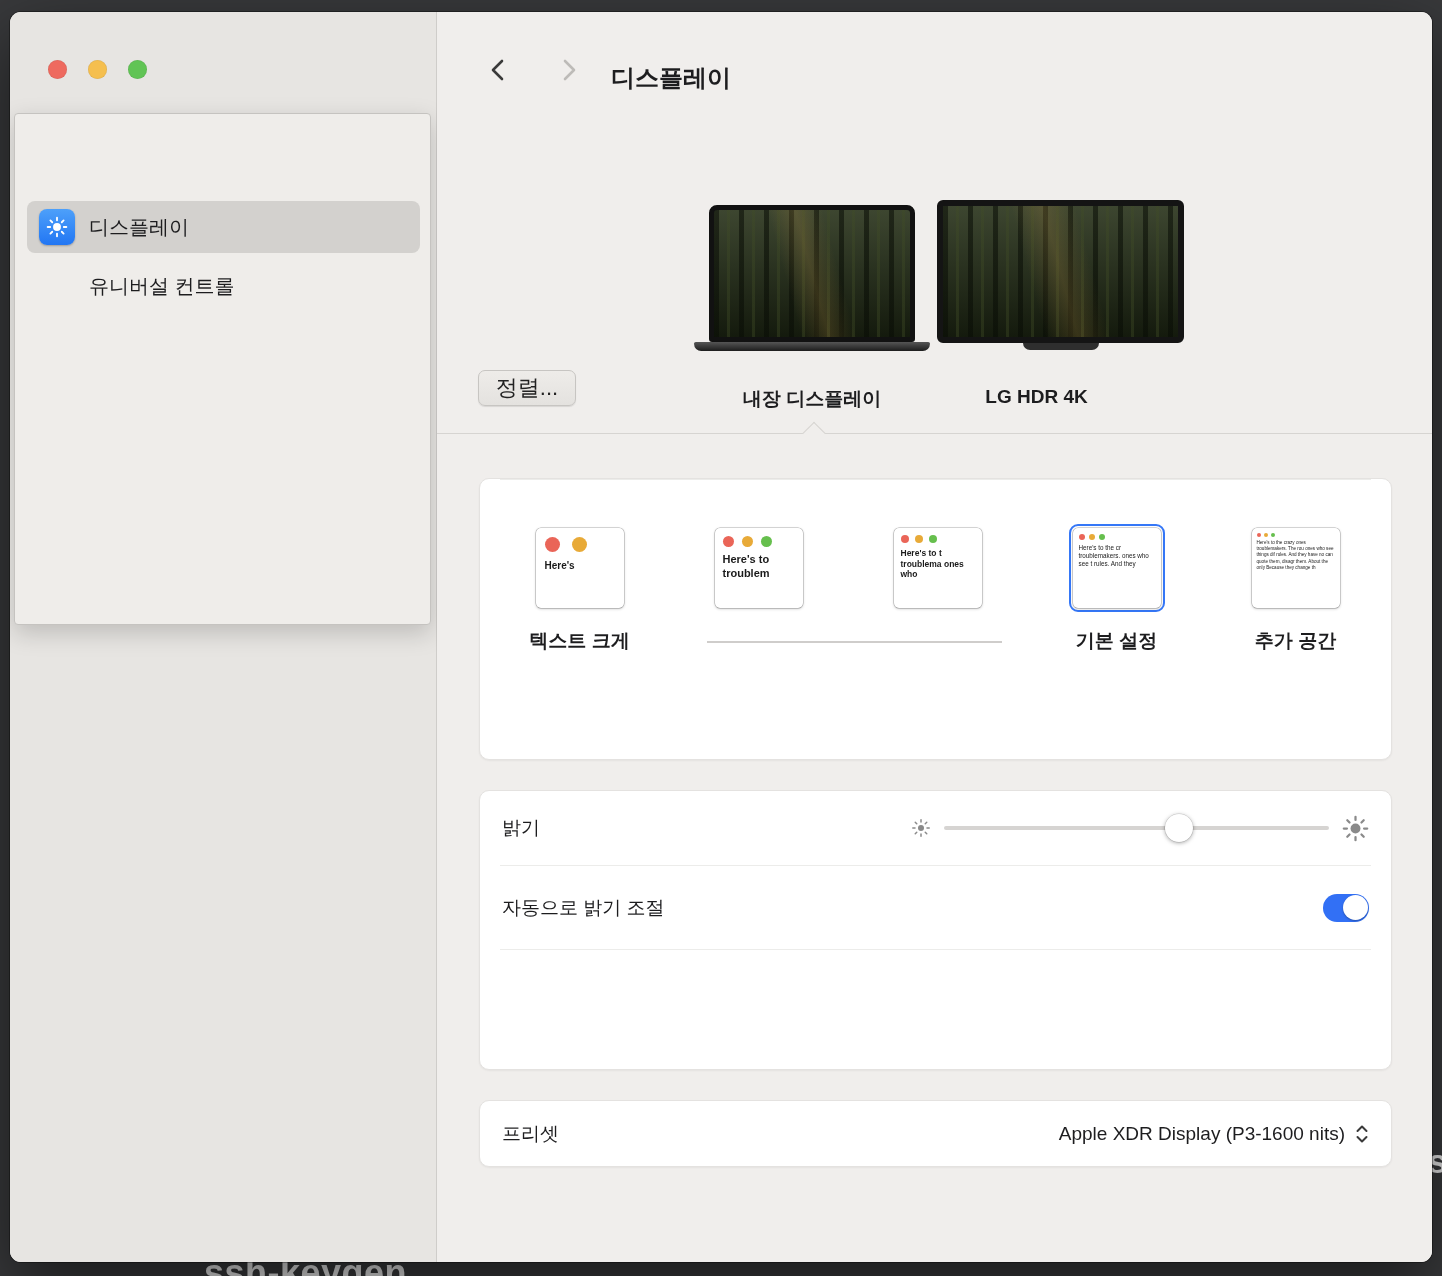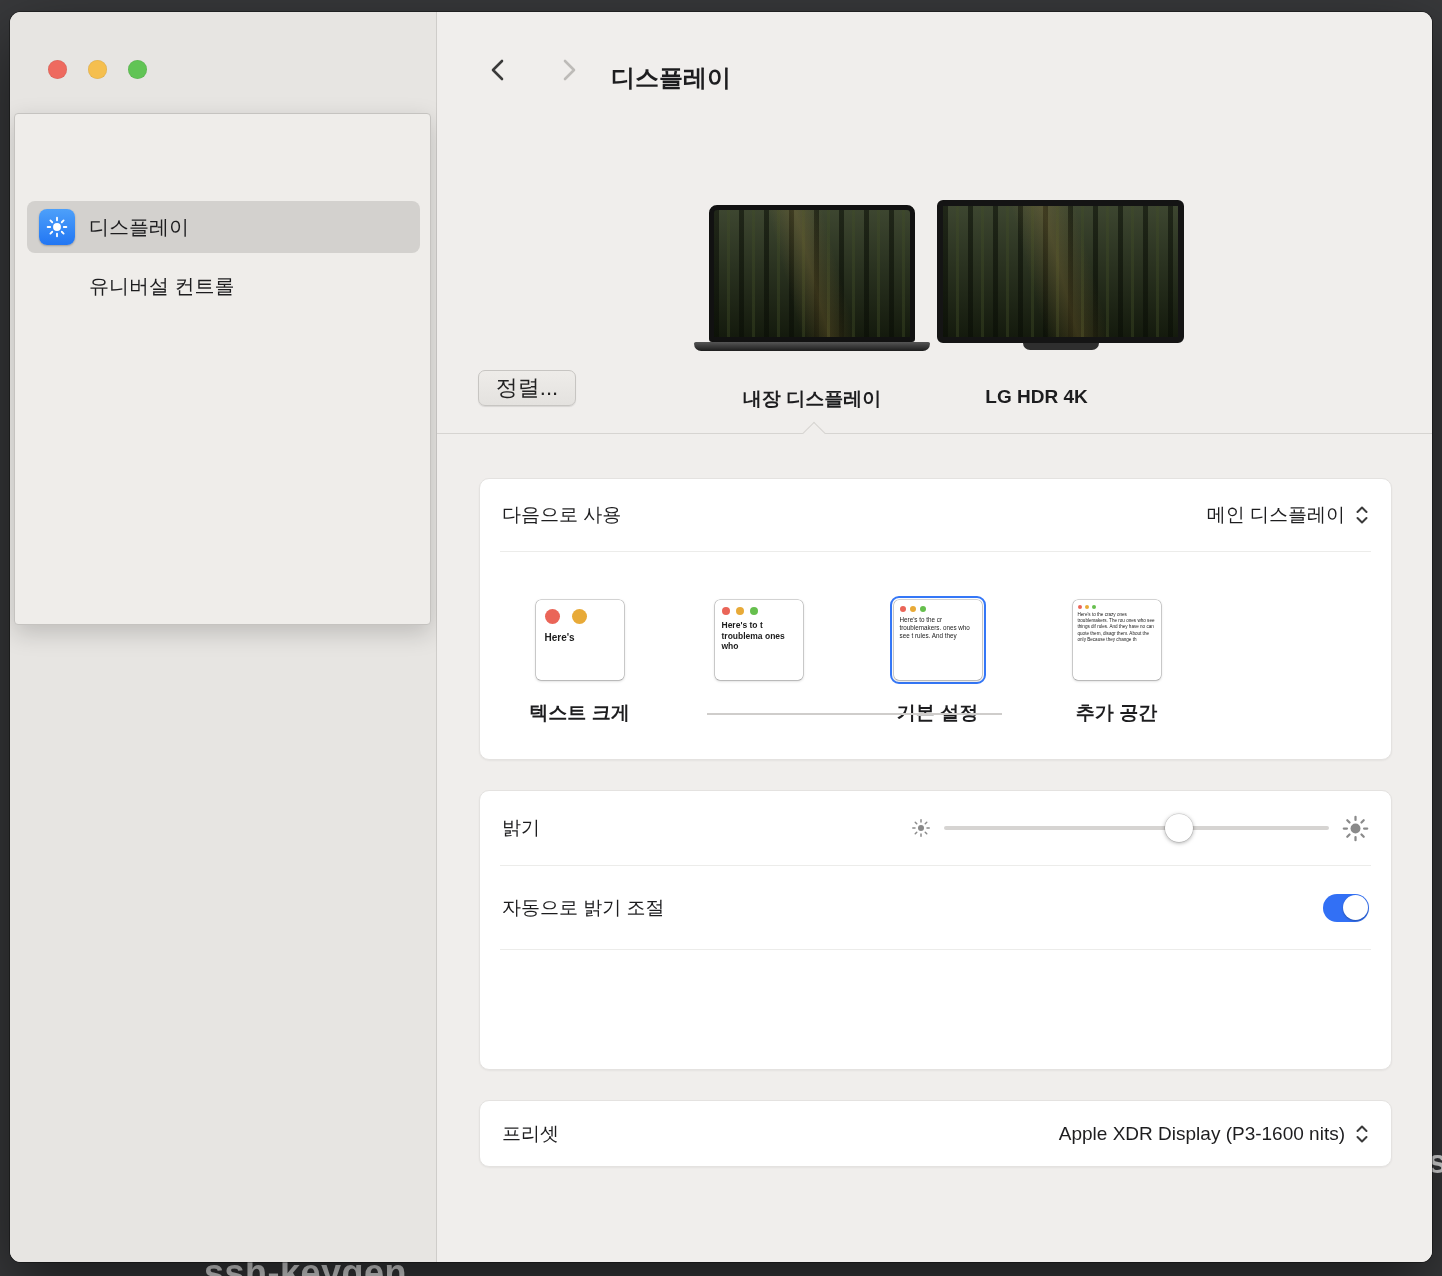--- a/index.html
+++ b/index.html
@@ -276,45 +276,48 @@
     <div class="monitor-stand"></div>
     <div class="display-label builtin">내장 디스플레이</div>
     <div class="display-label external">LG HDR 4K</div>
 
     <div class="sort-btn">정렬...</div>
 
     <div class="displays-divider"></div>
     <div class="notch"></div>
 
     <div class="card card1">
-      <div class="row useas-row">
-        <span class="row-label">다음으로 사용</span>
-        <span class="value-group">
-          <span class="row-value">메인 디스플레이</span>
-          <svg class="stepper" viewBox="0 0 14 22" fill="none">
-            <polyline points="2.5,8 7,3.5 11.5,8" stroke="#3a3a3a" stroke-width="2" stroke-linecap="round" stroke-linejoin="round"></polyline>
-            <polyline points="2.5,14 7,18.5 11.5,14" stroke="#3a3a3a" stroke-width="2" stroke-linecap="round" stroke-linejoin="round"></polyline>
-          </svg>
-        </span>
-      </div>
       <div class="sep"></div>
       <div class="scaling-row">
         <div class="connect-line"></div>
         <div class="scale-strip">
           <div class="scale-col">
             <div class="mini-area">
                 <div class="mini m1">
               <div class="dots">
                     <i class="d r"></i>
                     <i class="d y"></i>
                   </div>
               <div class="ptext">Here's</div>
             </div>
               </div>
             <div class="scale-label">텍스트 크게</div>
+          </div>
+          <div class="scale-col">
+            <div class="mini-area">
+                <div class="mini m2">
+              <div class="dots">
+                    <i class="d r"></i>
+                    <i class="d y"></i>
+                    <i class="d g"></i>
+                  </div>
+              <div class="ptext">Here's to troublem</div>
+            </div>
+              </div>
+            <div class="scale-label"></div>
           </div>
           <div class="scale-col">
             <div class="mini-area">
                 <div class="mini m3">
               <div class="dots">
                     <i class="d r"></i>
                     <i class="d y"></i>
                     <i class="d g"></i>
                   </div>
               <div class="ptext">Here's to t troublema ones who</div>

